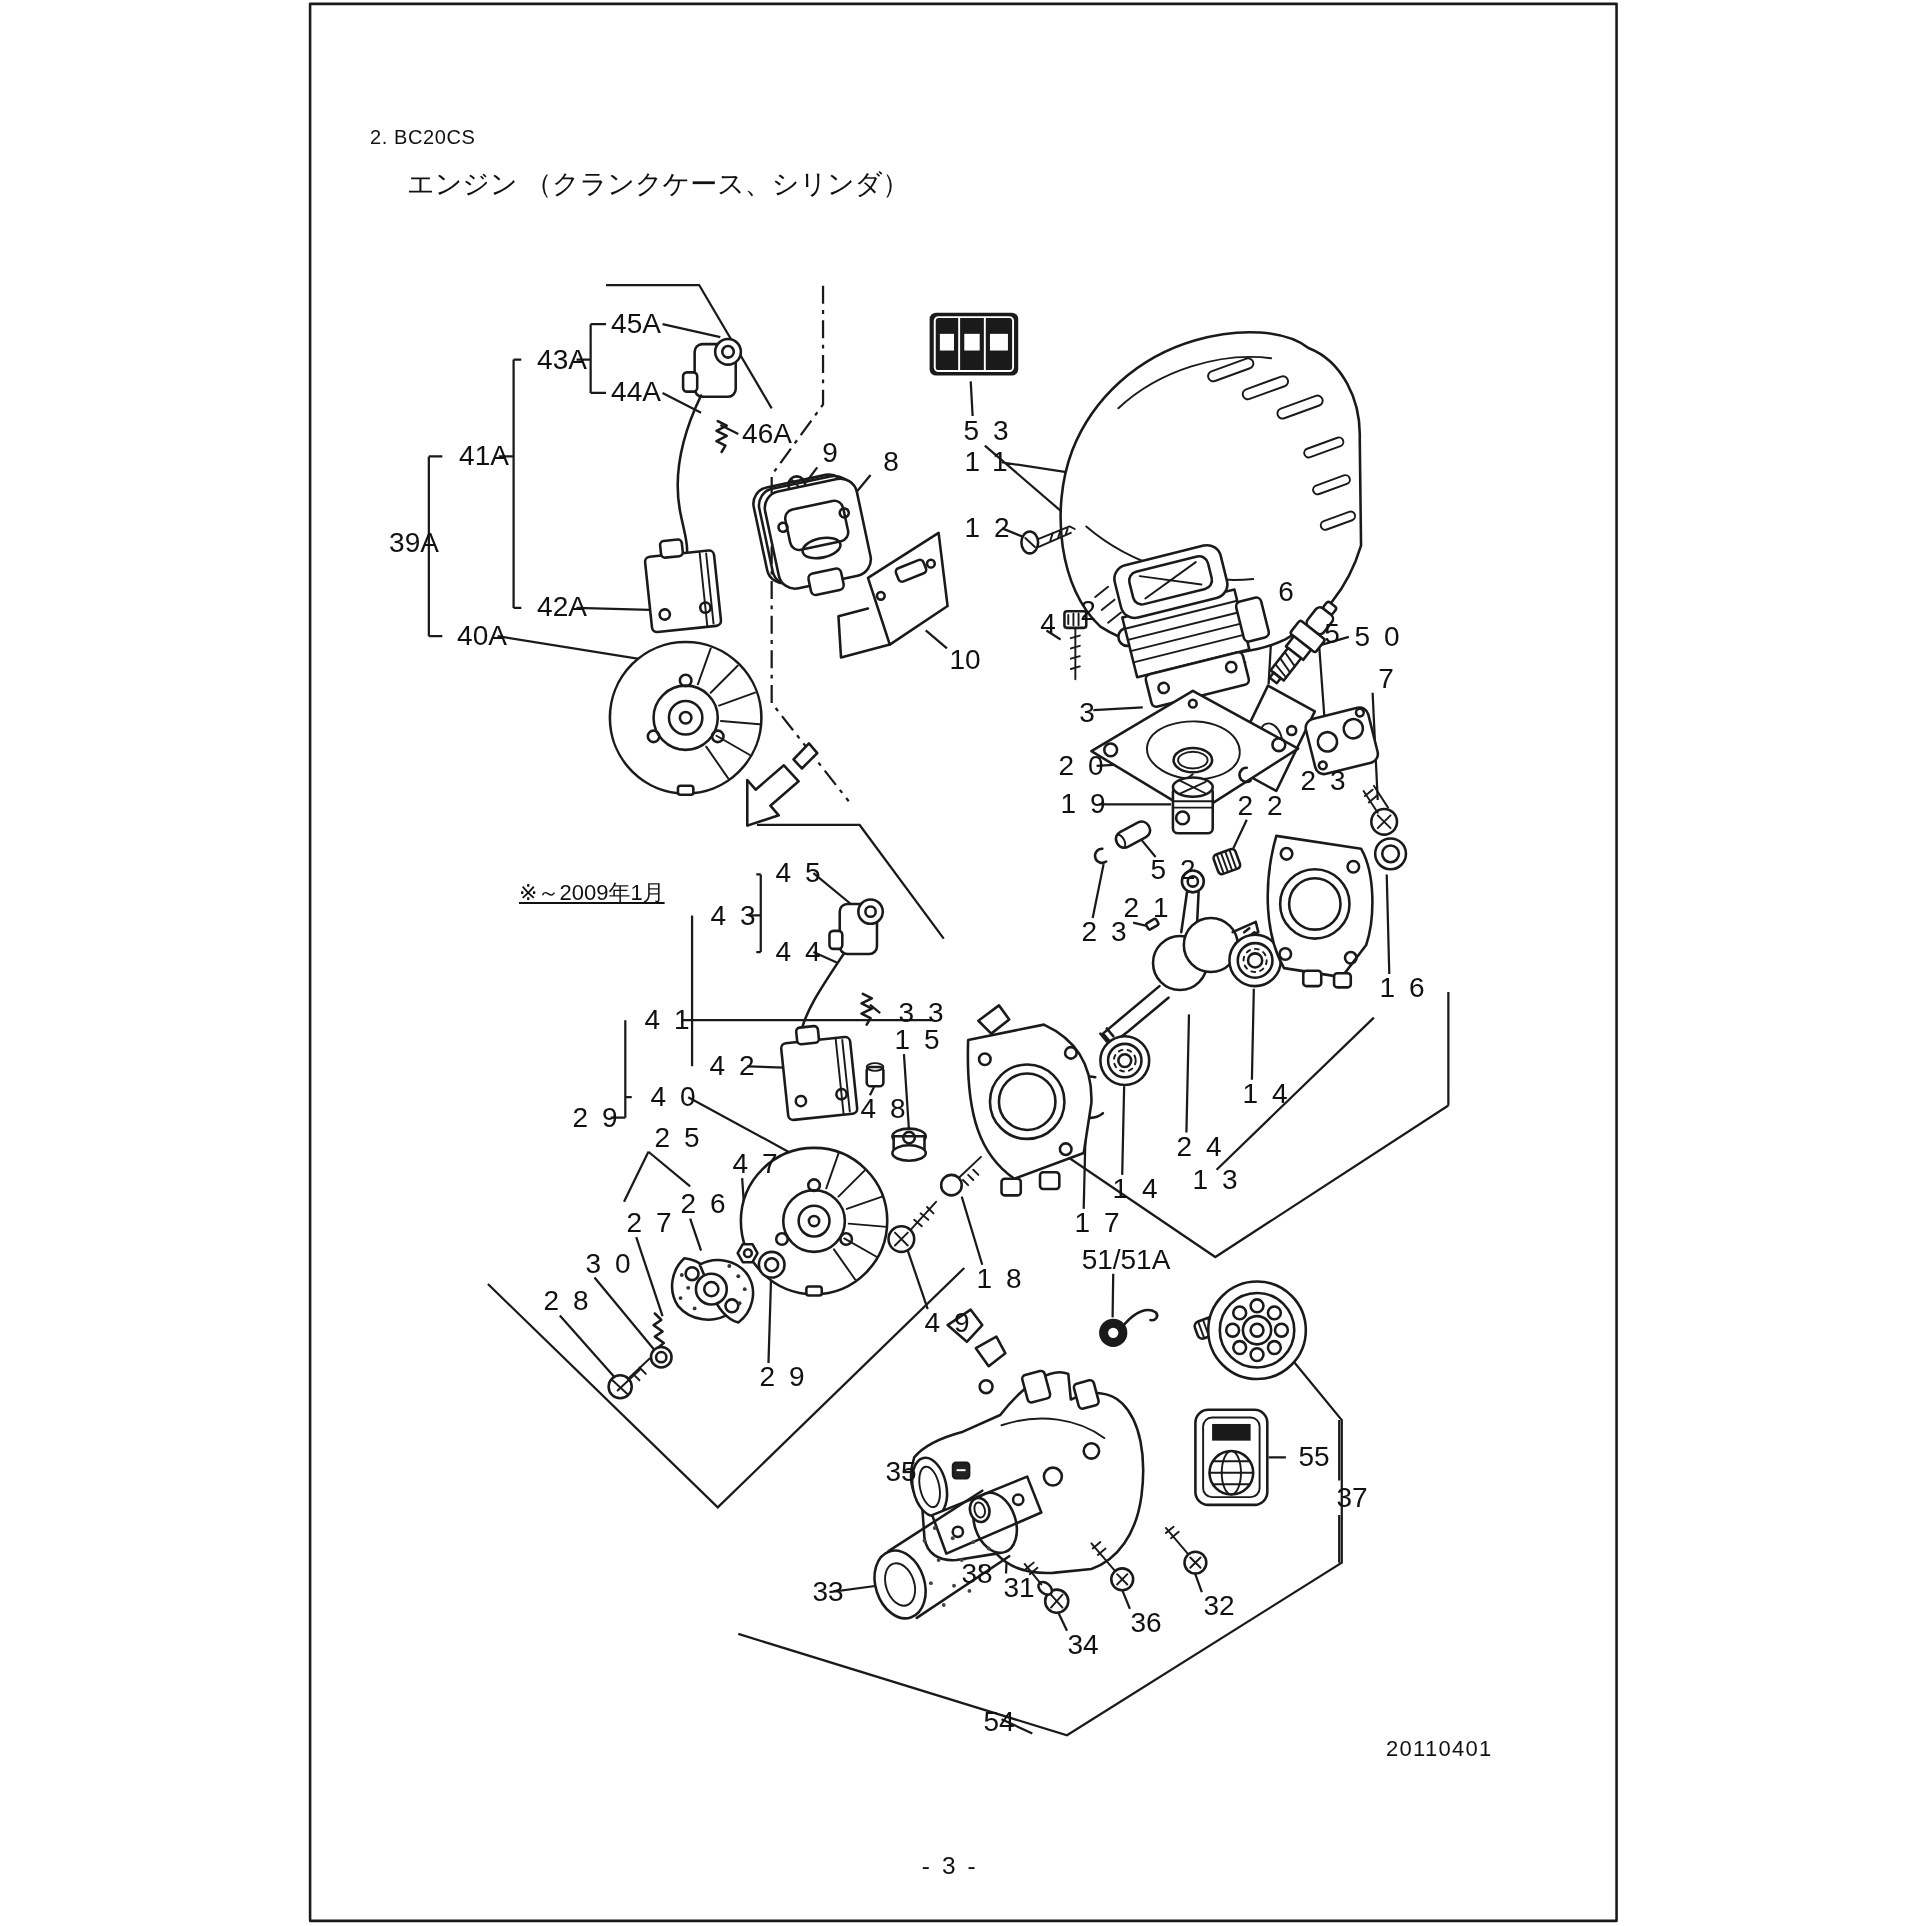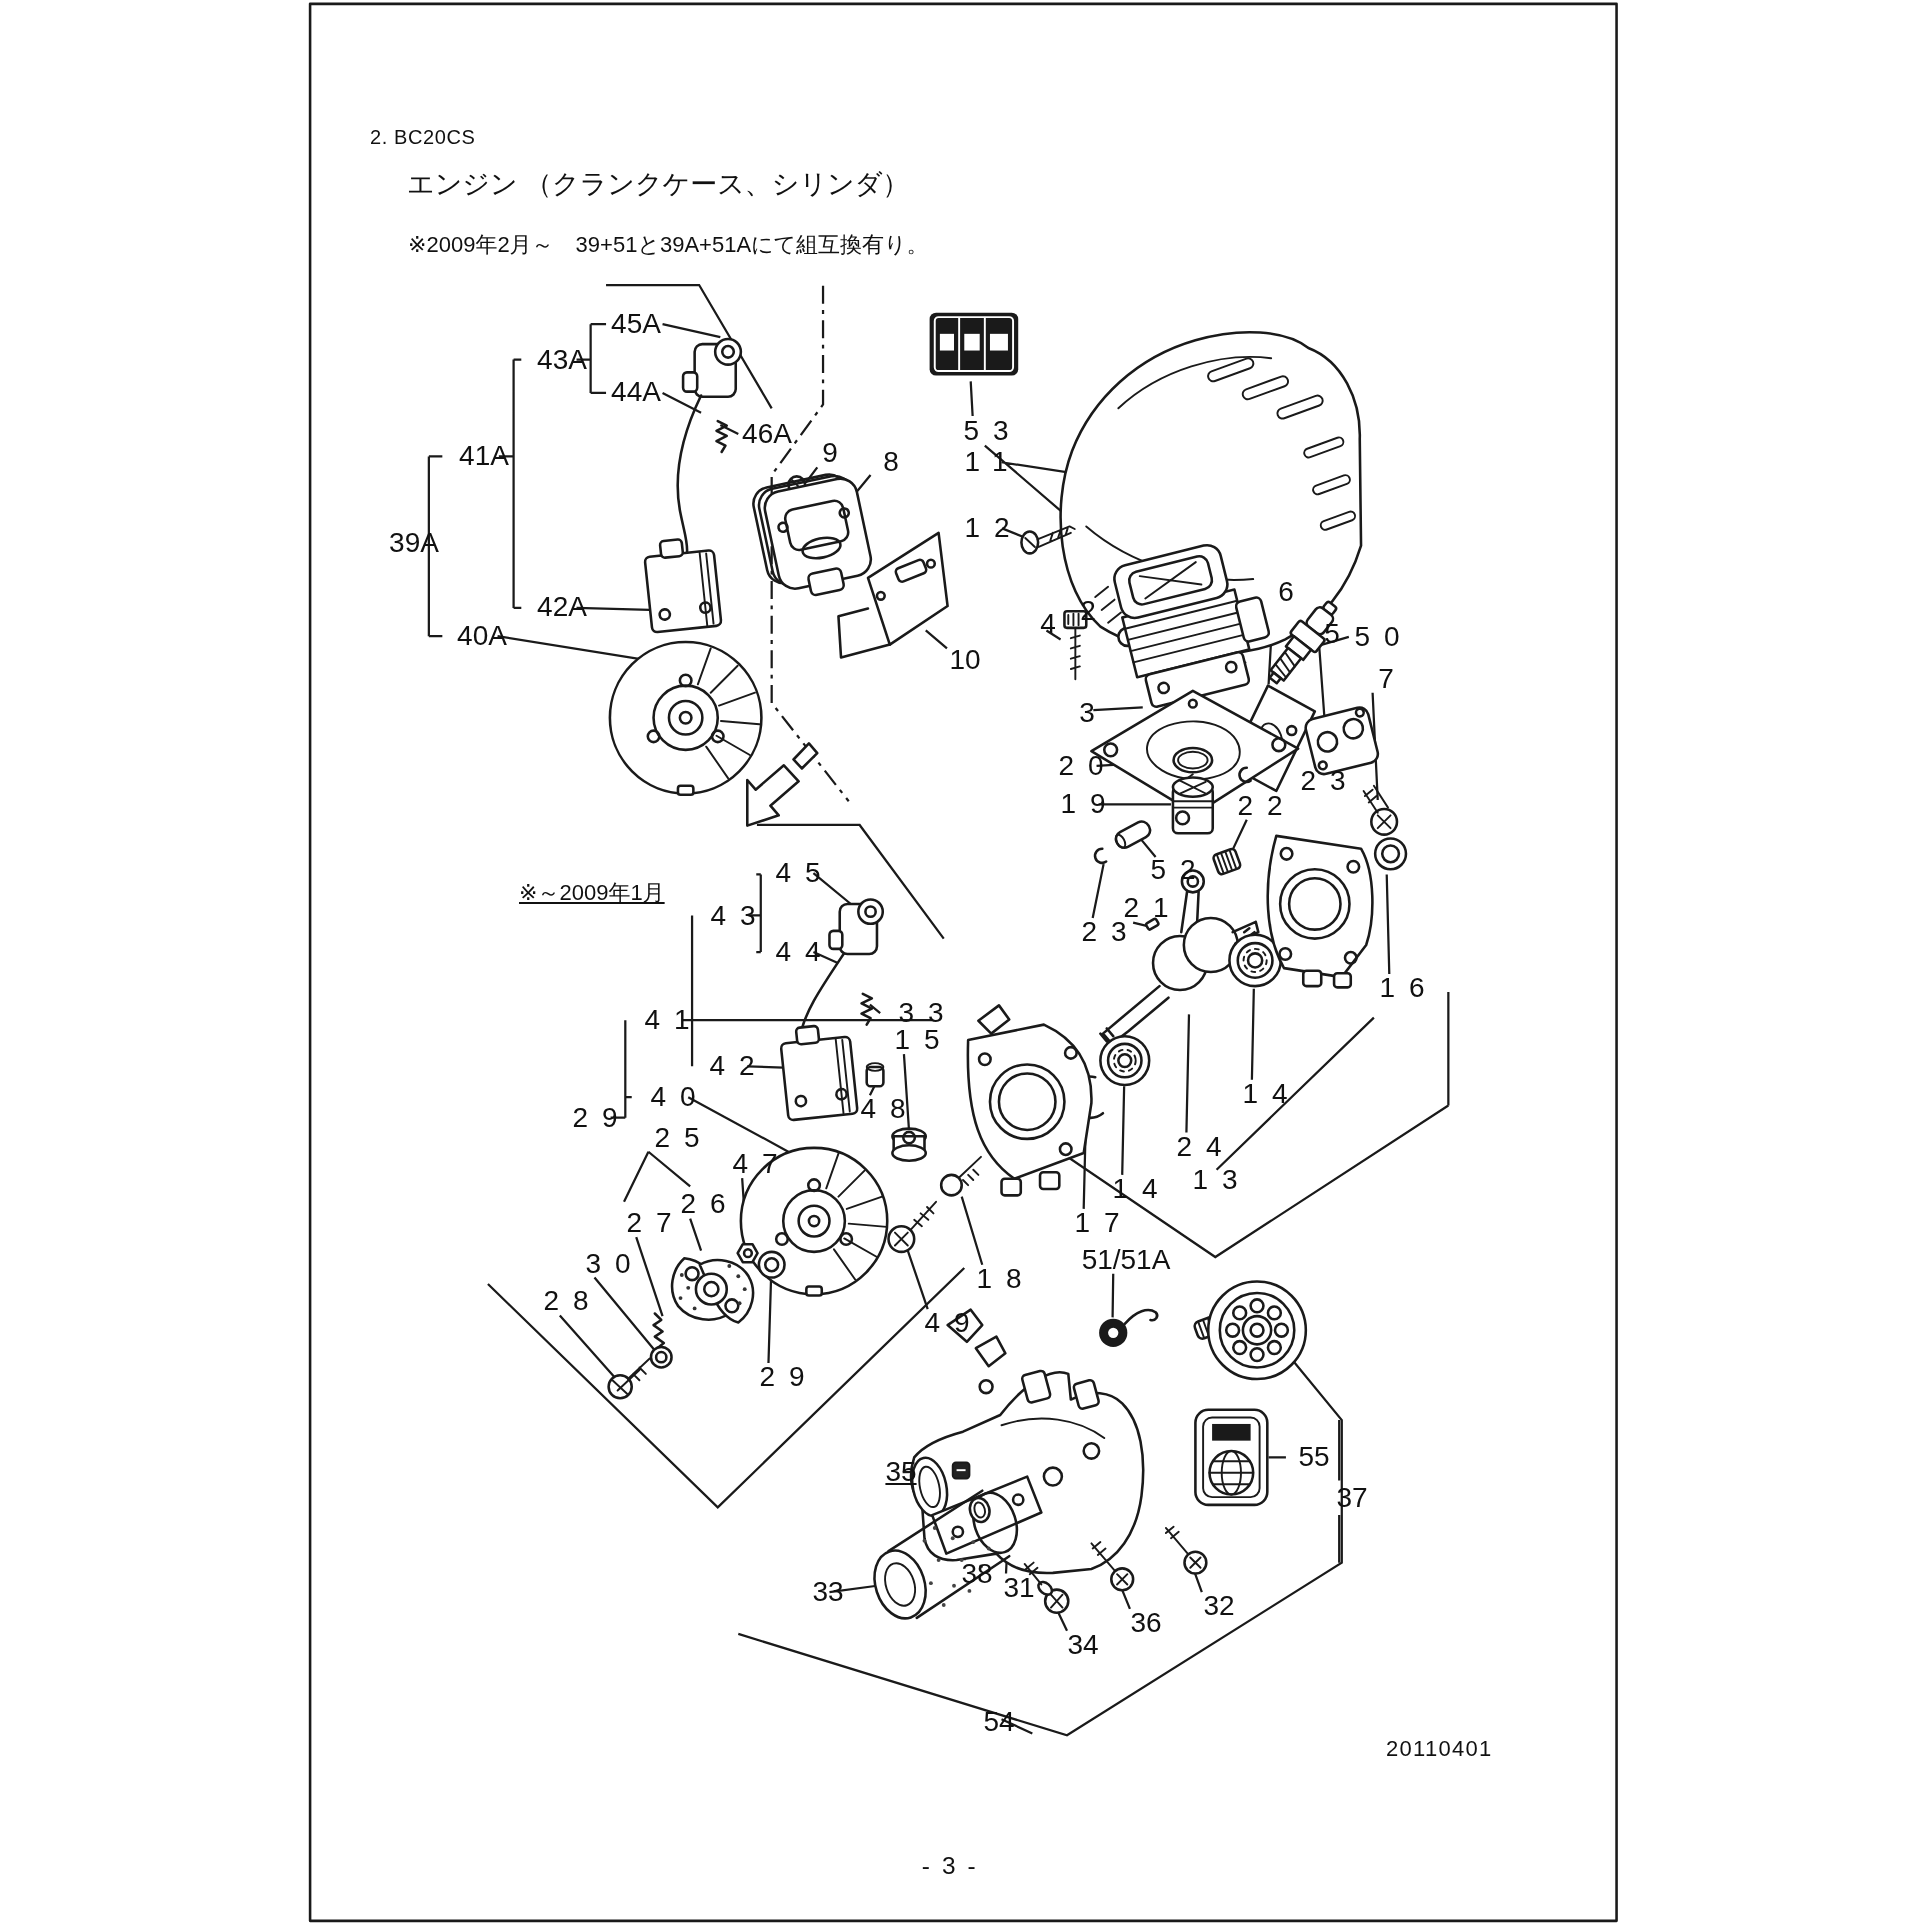--- a/index.html
+++ b/index.html
@@ -469,21 +469,20 @@
     <path class="pt thin" d="M1740,2452 L1756,2468 M1756,2452 L1740,2468 M1736,2446 L1700,2404 M1710,2422 L1722,2412 M1702,2412 L1714,2402"></path>
   </g>
   <g>
     <circle cx="1862" cy="2434" r="17" class="pf"></circle>
     <path class="pt thin" d="M1854,2426 L1870,2442 M1870,2426 L1854,2442 M1850,2420 L1816,2380 M1824,2396 L1836,2386 M1816,2388 L1828,2378"></path>
   </g>
 </svg>
 
 <div class="txt" id="title">2. BC20CS</div>
 <div class="txt" id="subtitle">エンジン （クランクケース、シリンダ）</div>
-<div class="txt" id="note1">※2009年2月～　39+51と39A+51Aにて組互換有り。</div>
 <div class="txt" id="note2">※～2009年1月</div>
 <div class="txt" id="revision">20110401</div>
 <div class="txt" id="pageno">- 3 -</div>
 
 <div id="labels-layer">
       <div class="part-label" style="left: 623px; top: 324px;">45A</div>
       <div class="part-label" style="left: 549px; top: 360px;">43A</div>
       <div class="part-label" style="left: 623px; top: 392px;">44A</div>
       <div class="part-label" style="left: 754px; top: 434px;">46A</div>
       <div class="part-label" style="left: 471px; top: 456px;">41A</div>
@@ -531,21 +530,21 @@
       <div class="part-label sp" style="left: 690px; top: 1204px;">26</div>
       <div class="part-label sp" style="left: 636px; top: 1223px;">27</div>
       <div class="part-label sp" style="left: 595px; top: 1264px;">30</div>
       <div class="part-label sp" style="left: 553px; top: 1301px;">28</div>
       <div class="part-label sp" style="left: 986px; top: 1279px;">18</div>
       <div class="part-label sp" style="left: 934px; top: 1323px;">49</div>
       <div class="part-label sp" style="left: 769px; top: 1377px;">29</div>
       <div class="part-label" style="left: 1113px; top: 1260px;">51/51A</div>
       <div class="part-label" style="left: 1301px; top: 1457px;">55</div>
       <div class="part-label" style="left: 1339px; top: 1498px;">37</div>
-      <div class="part-label" style="left: 888px; top: 1472px; text-decoration: underline;">35</div>
+      <div class="part-label" style="left: 888px; top: 1472px;">35</div>
       <div class="part-label" style="left: 815px; top: 1592px;">33</div>
       <div class="part-label" style="left: 964px; top: 1574px;">38</div>
       <div class="part-label" style="left: 1006px; top: 1588px;">31</div>
       <div class="part-label" style="left: 1070px; top: 1645px;">34</div>
       <div class="part-label" style="left: 1133px; top: 1623px;">36</div>
       <div class="part-label" style="left: 1206px; top: 1606px;">32</div>
       <div class="part-label" style="left: 986px; top: 1722px;">54</div>
     </div>
 
 </div>

